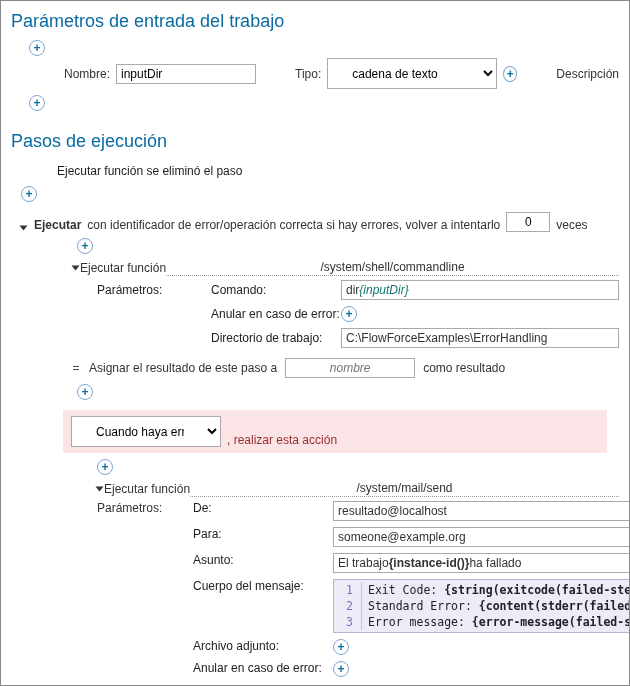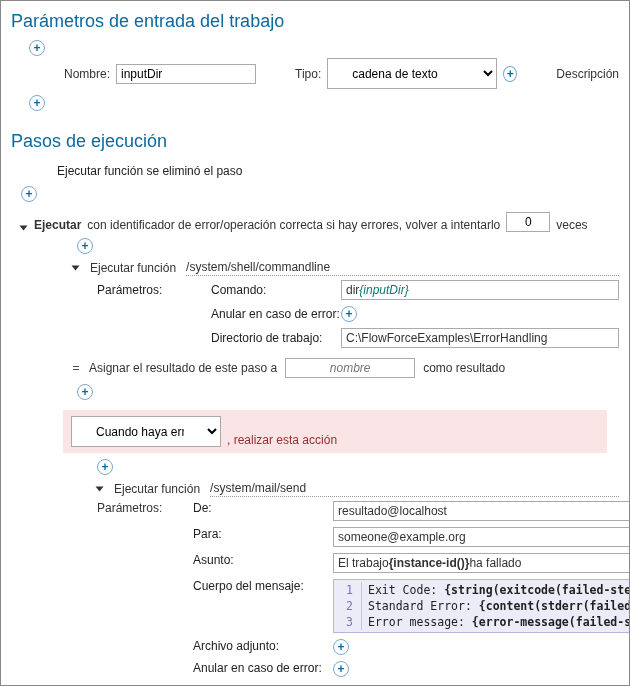--- a/index.html
+++ b/index.html
@@ -120,22 +120,23 @@
   }
   .func-path {
     border-bottom: 1px dotted #999;
     flex: 1;
     padding-bottom: 1px;
     color: #333;
   }
   .fn-row {
     display: flex;
     align-items: center;
-    gap: 10px;
+    gap: 0;
     padding: 4px 10px 2px 86px;
+    text-align: center;
   }
   .param2-table {
     display: grid;
     grid-template-columns: 96px 140px 1fr;
     row-gap: 6px;
     align-items: start;
     padding: 2px 10px 4px 86px;
   }
   .codebox {
     border: 1px solid #b8b3dd;

